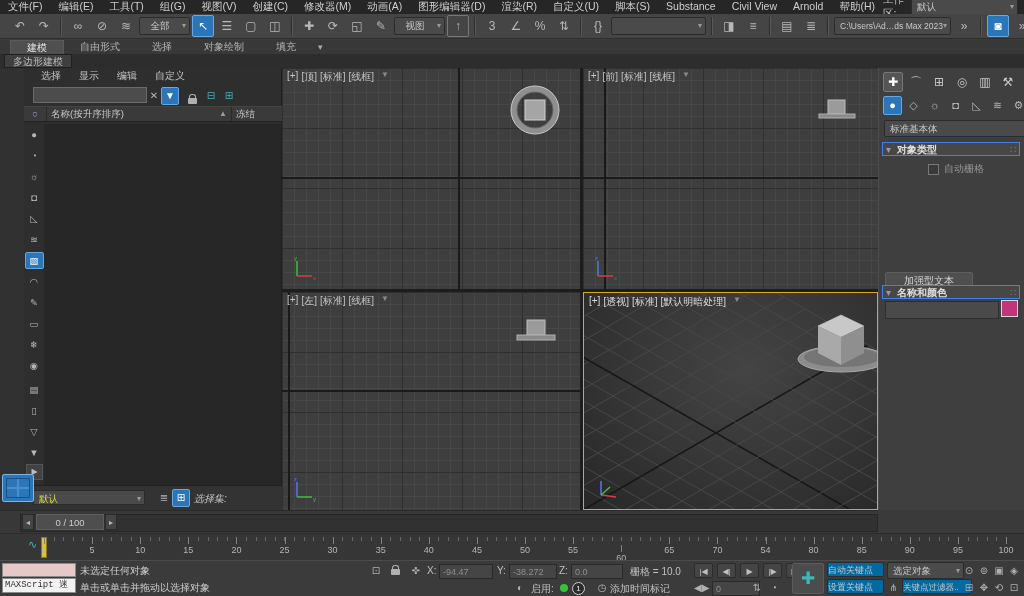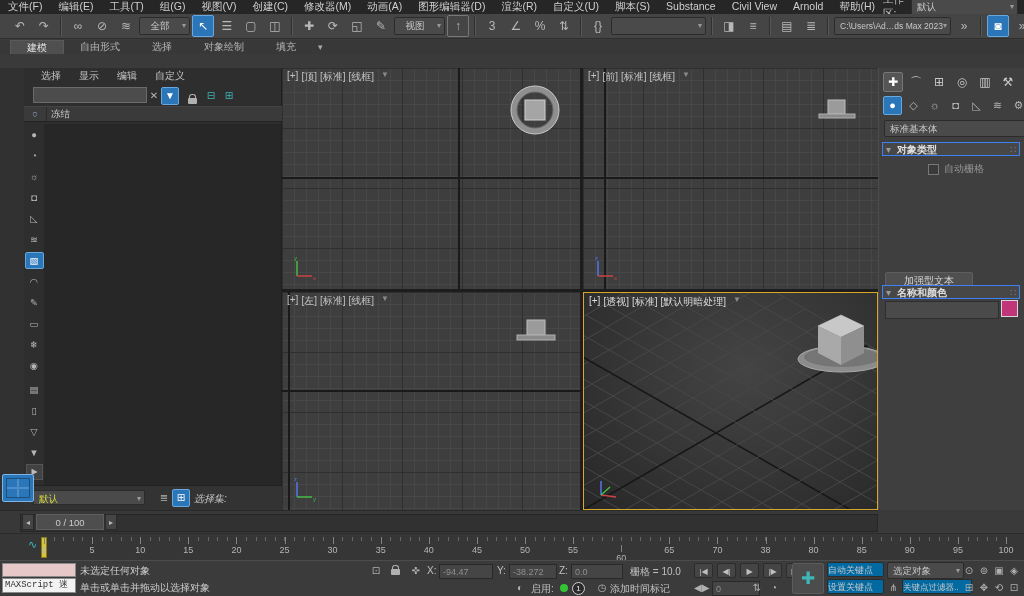--- a/index.html
+++ b/index.html
@@ -227,20 +227,23 @@
   <div id="ribbon">
     <div style="display:flex">
         <span class="ribbon-tab active">建模</span>
         <span class="ribbon-tab">自由形式</span>
         <span class="ribbon-tab">选择</span>
         <span class="ribbon-tab">对象绘制</span>
         <span class="ribbon-tab">填充</span>
       </div>
     <span id="ribbon-collapse">▾</span>
   </div>
+  <div id="subtabbar">
+    <span id="subtab">多边形建模</span>
+  </div>
 
   <div id="leftdock">
     <div id="vp-layout-btn"></div>
   </div>
 
   <div id="explorer">
     <div id="exp-menus">
         <span class="menu-item">选择</span>
         <span class="menu-item">显示</span>
         <span class="menu-item">编辑</span>
@@ -249,20 +252,24 @@
     <div id="exp-search">
       <input value="" style="">
       <span class="mini-icon" style="left:121px;top:3px">✕</span>
       <span class="mini-icon active" style="left:137px;top:3px">▼</span>
       <span class="mini-icon padlock-icon" style="left:160px;top:3px"></span>
       <span class="mini-icon teal" style="left:178px;top:3px">⊟</span>
       <span class="mini-icon teal" style="left:196px;top:3px">⊞</span>
     </div>
     <div id="exp-header">
       <span class="hcell" id="hc-sel">○</span>
+      <span class="hcell" id="hc-name">
+        <span>名称(按升序排序)</span>
+        <span class="sort">▲</span>
+      </span>
       <span class="hcell" id="hc-frozen">冻结</span>
     </div>
     <div id="exp-strip">
         <span class="mini-icon">●</span>
         <span class="mini-icon">◔</span>
         <span class="mini-icon">☼</span>
         <span class="mini-icon">◘</span>
         <span class="mini-icon">◺</span>
         <span class="mini-icon">≋</span>
         <span class="mini-icon active">▧</span>
@@ -497,21 +504,21 @@
         <div class="ruler-major" style="left: 60%; margin-top: 8px;">
           <span class="ruler-num">60</span>
         </div>
         <div class="ruler-major" style="left: 65%;">
           <span class="ruler-num">65</span>
         </div>
         <div class="ruler-major" style="left: 70%;">
           <span class="ruler-num">70</span>
         </div>
         <div class="ruler-major" style="left: 75%;">
-          <span class="ruler-num">38</span>
+          <span class="ruler-num">54</span>
         </div>
         <div class="ruler-major" style="left: 80%;">
           <span class="ruler-num">80</span>
         </div>
         <div class="ruler-major" style="left: 85%;">
           <span class="ruler-num">85</span>
         </div>
         <div class="ruler-major" style="left: 90%;">
           <span class="ruler-num">90</span>
         </div>

